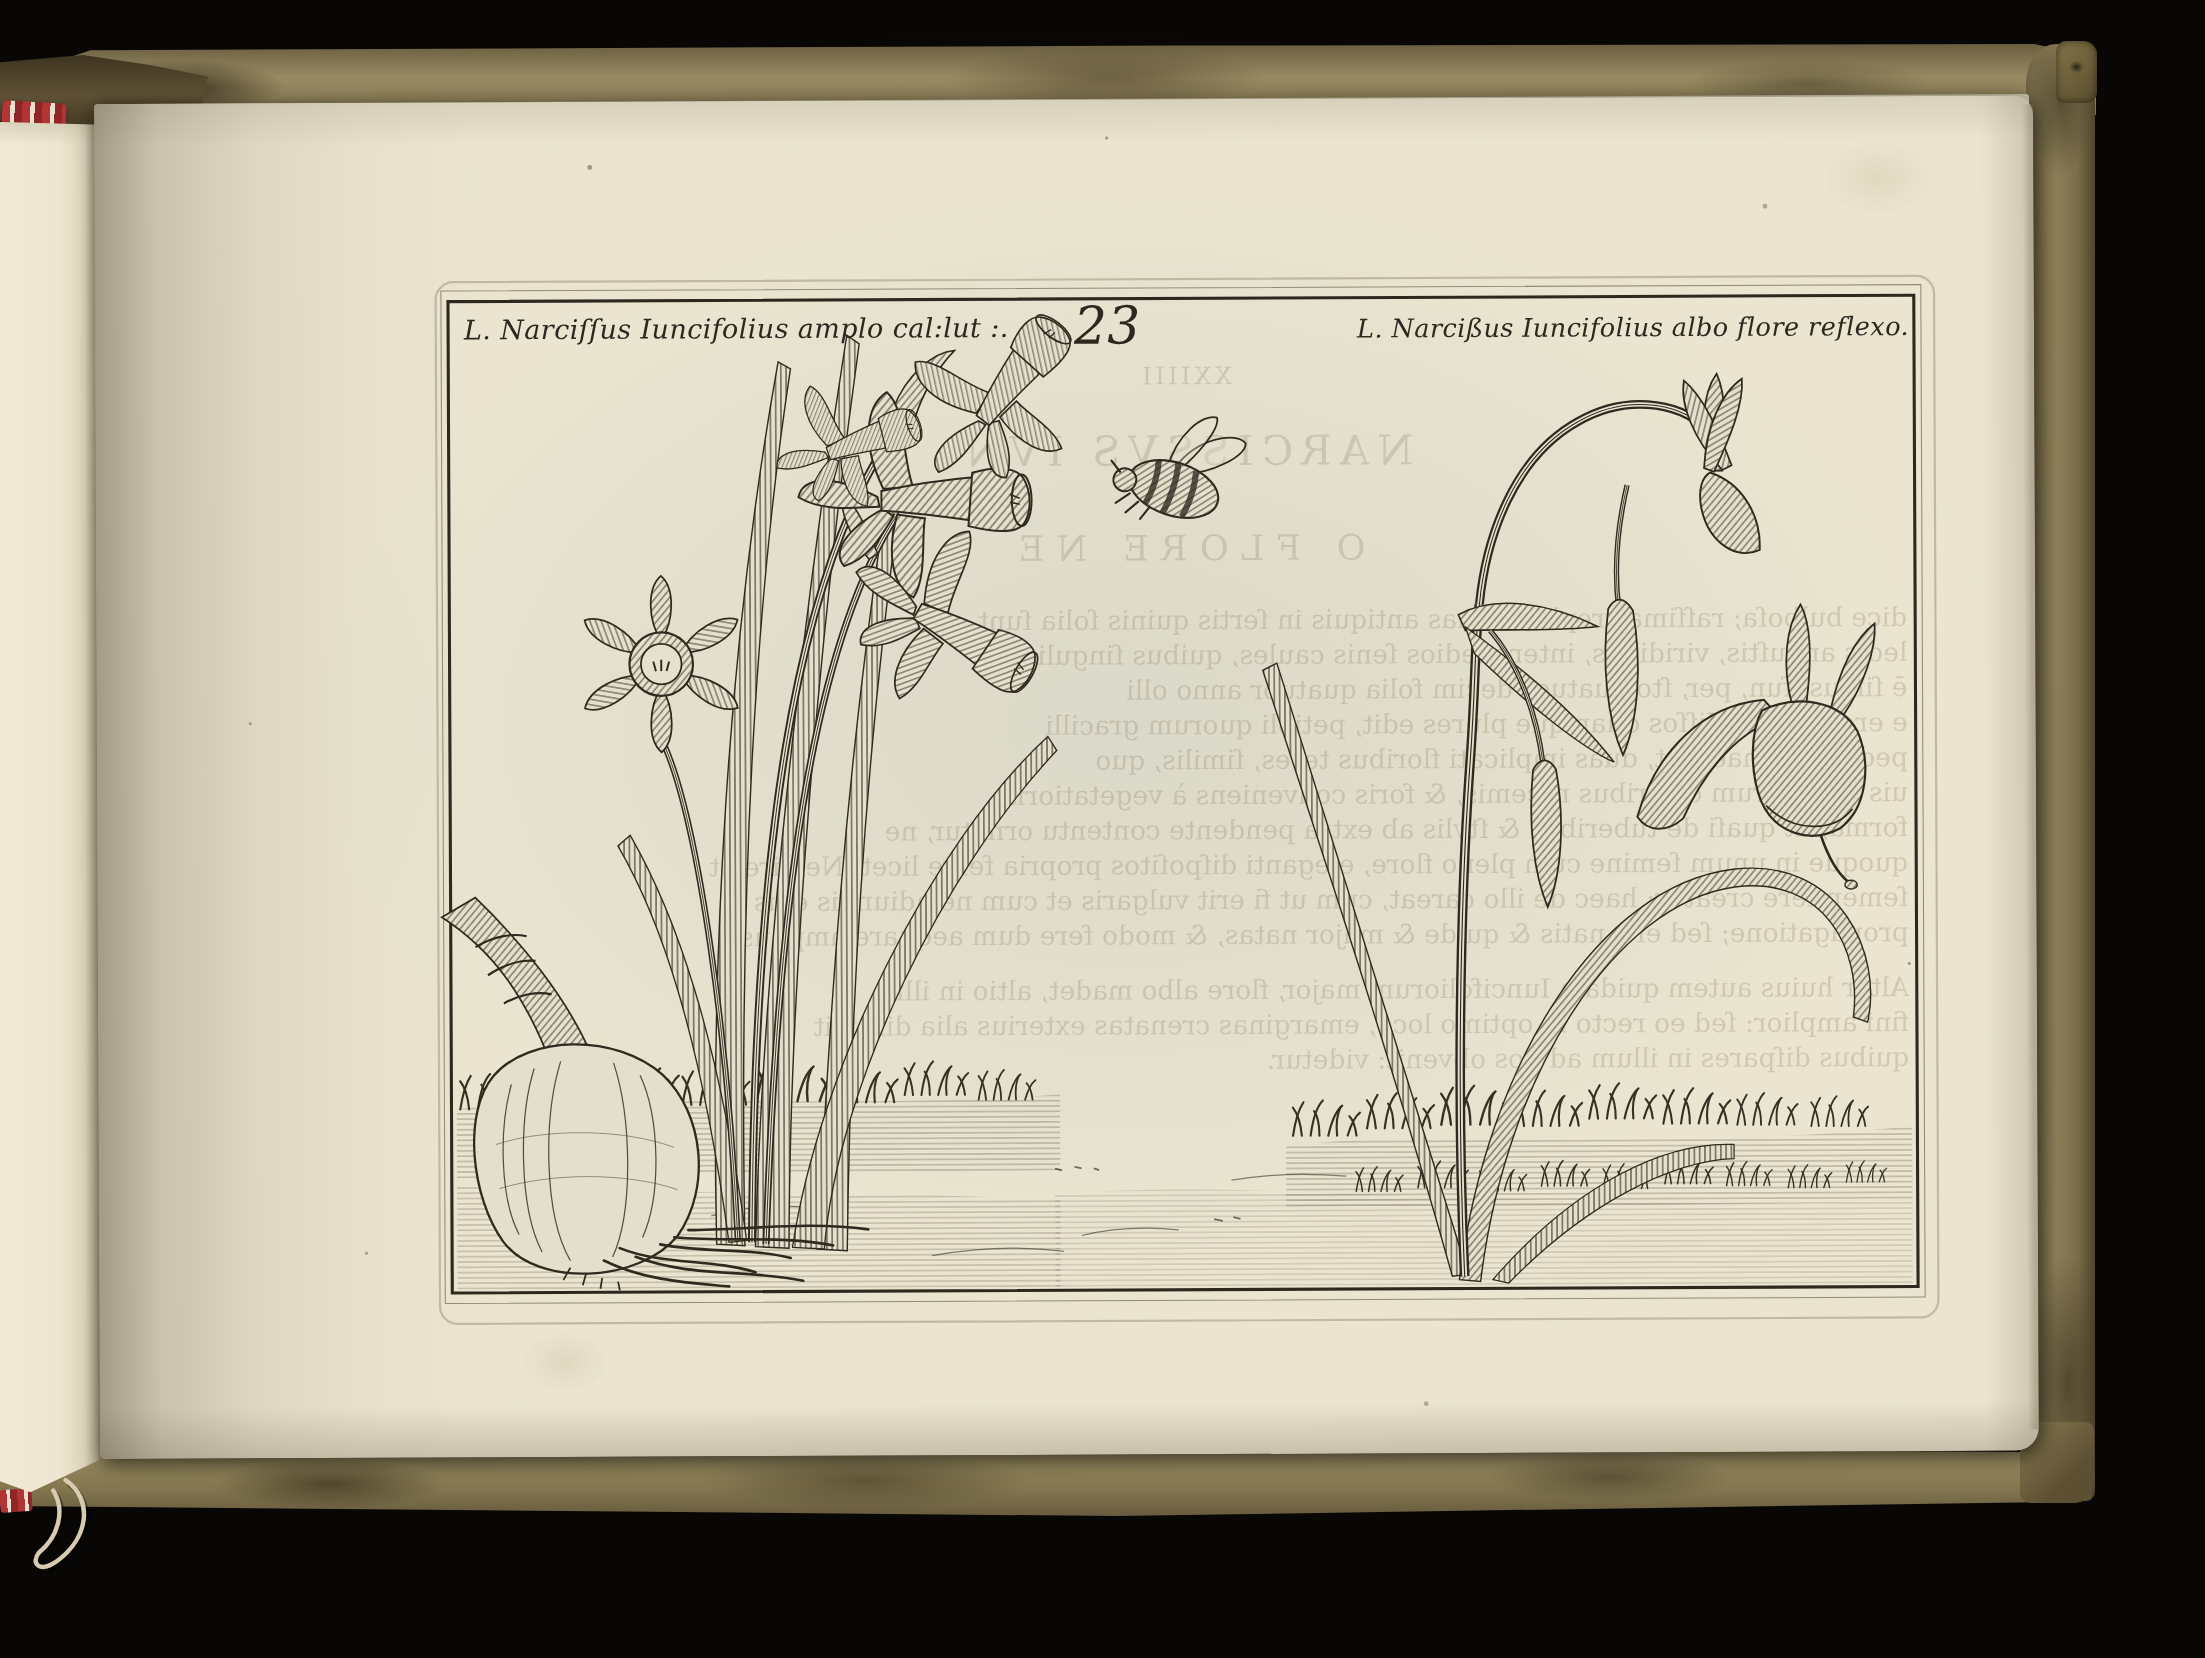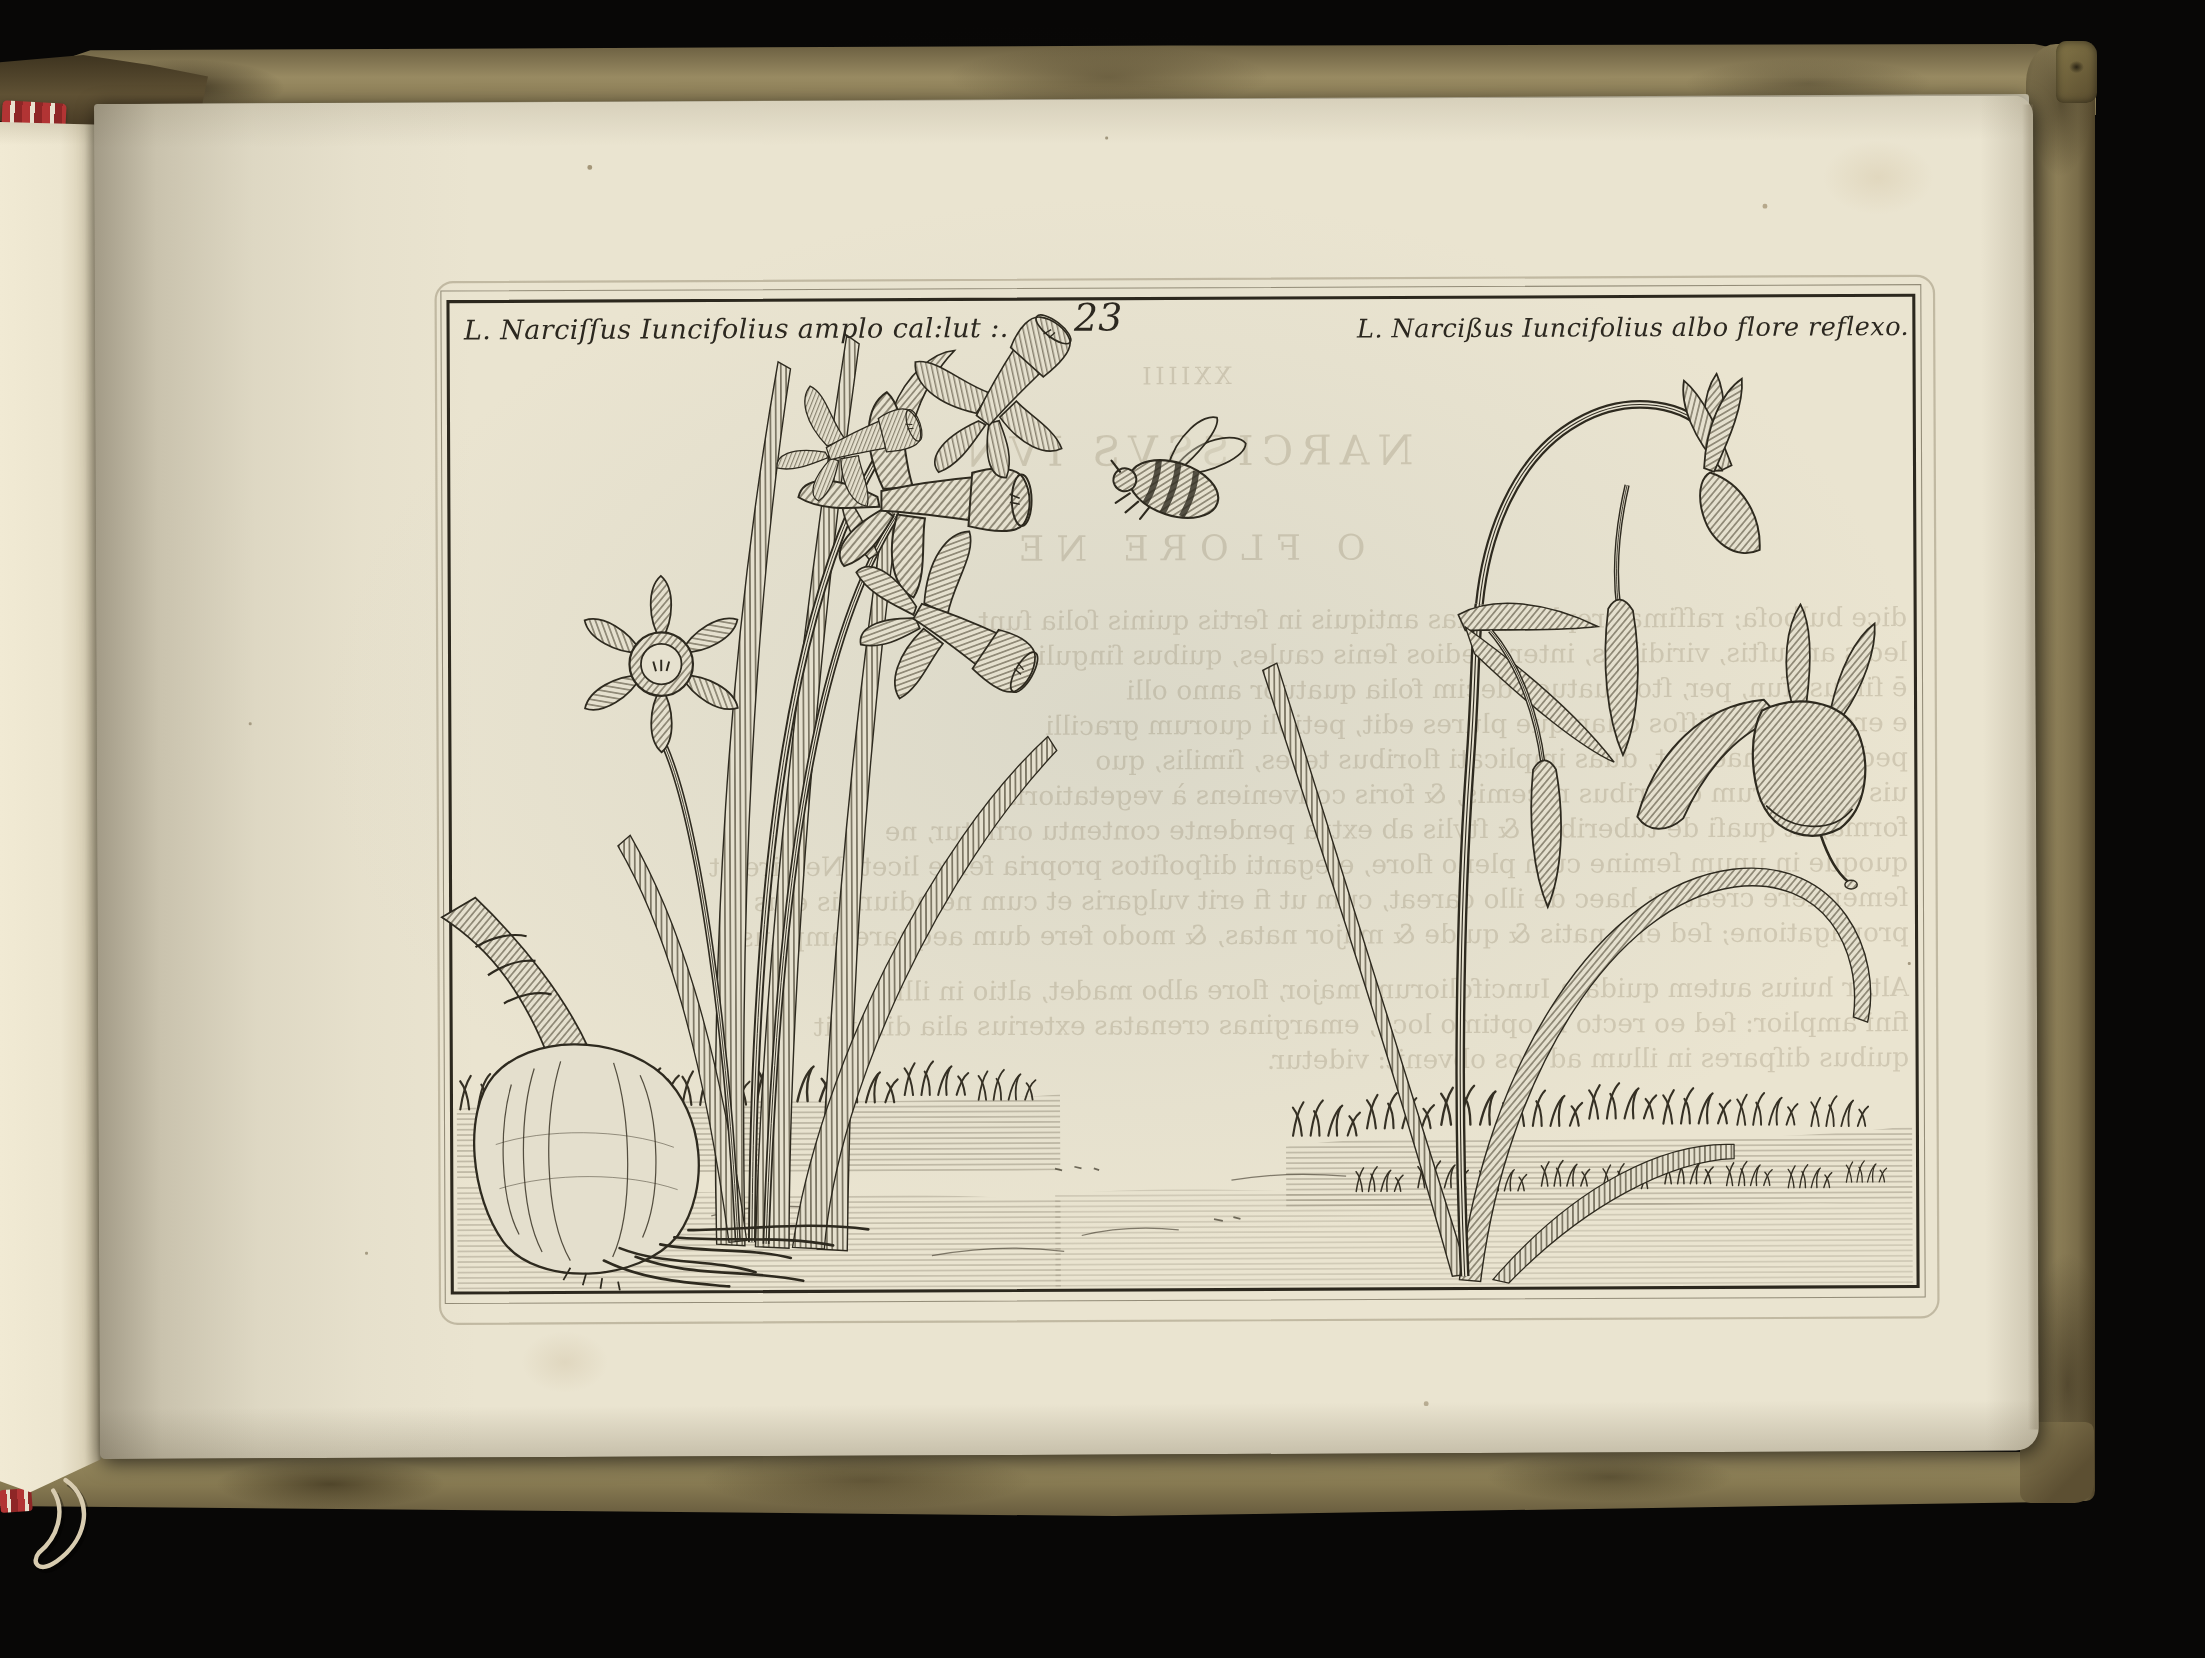--- a/index.html
+++ b/index.html
@@ -102,21 +102,21 @@
       1810px 866px 0 0 rgba(95,80,50,.5),
       1325px 1304px 0 0.9px rgba(110,90,55,.4),
       152px 619px 0 0 rgba(100,85,55,.45);
   }
   
   .plate{position:absolute;left:339px;top:178px;width:1502px;height:1045px;}
   .engraving{position:absolute;inset:0;}
   .caption{position:absolute;font-style:italic;color:#2c2820;white-space:nowrap;
     letter-spacing:0.4px;}
   .caption-left{left:30px;top:34px;font-size:27px;}
-  .plate-number{left:640px;top:17.6px;font-size:38px;font-style:italic;color:#2c2820;position:absolute;}
+  .plate-number{left:640px;top:17.6px;font-size:52px;font-style:italic;color:#2c2820;position:absolute;}
   .caption-right{left:923px;top:37px;font-size:25.6px;}
   
   .show-through{position:absolute;inset:0;transform:scaleX(-1);
     color:#6e5f42;opacity:.20;}
   .st-h1{position:absolute;top:85px;width:100%;text-align:center;font-size:24px;letter-spacing:3.5px;}
   .st-h2{position:absolute;top:150px;width:100%;text-align:center;font-size:41px;letter-spacing:8px;}
   .st-h3{position:absolute;top:251px;width:100%;text-align:center;font-size:35px;letter-spacing:12.4px;}
   .st-para{position:absolute;left:30px;right:30px;font-size:26.5px;line-height:35px;text-align:justify;}
   .st-p1{top:325px;}
   .st-p2{top:695px;}

